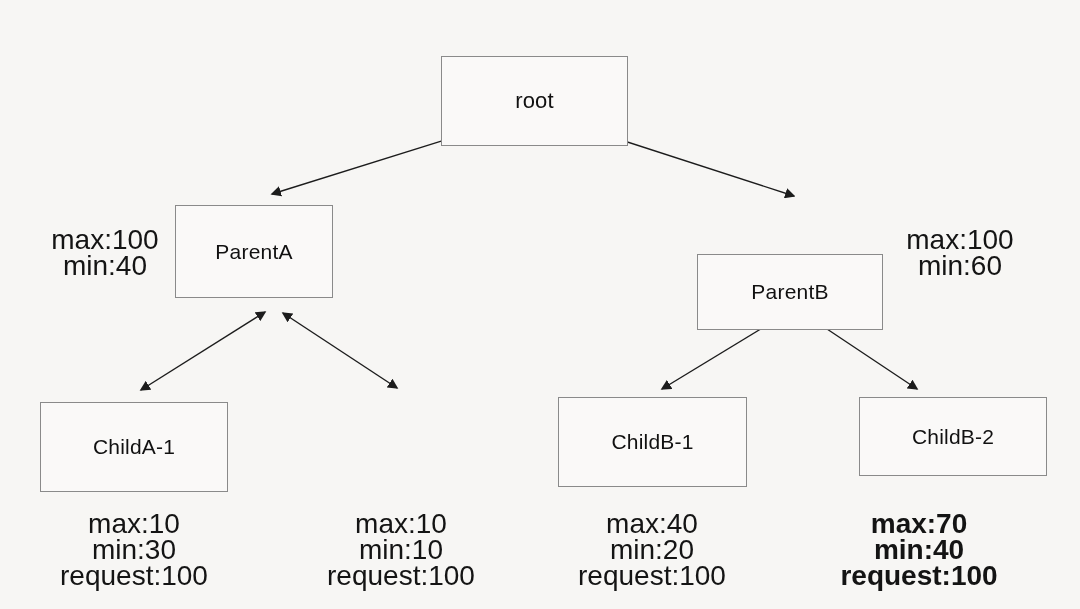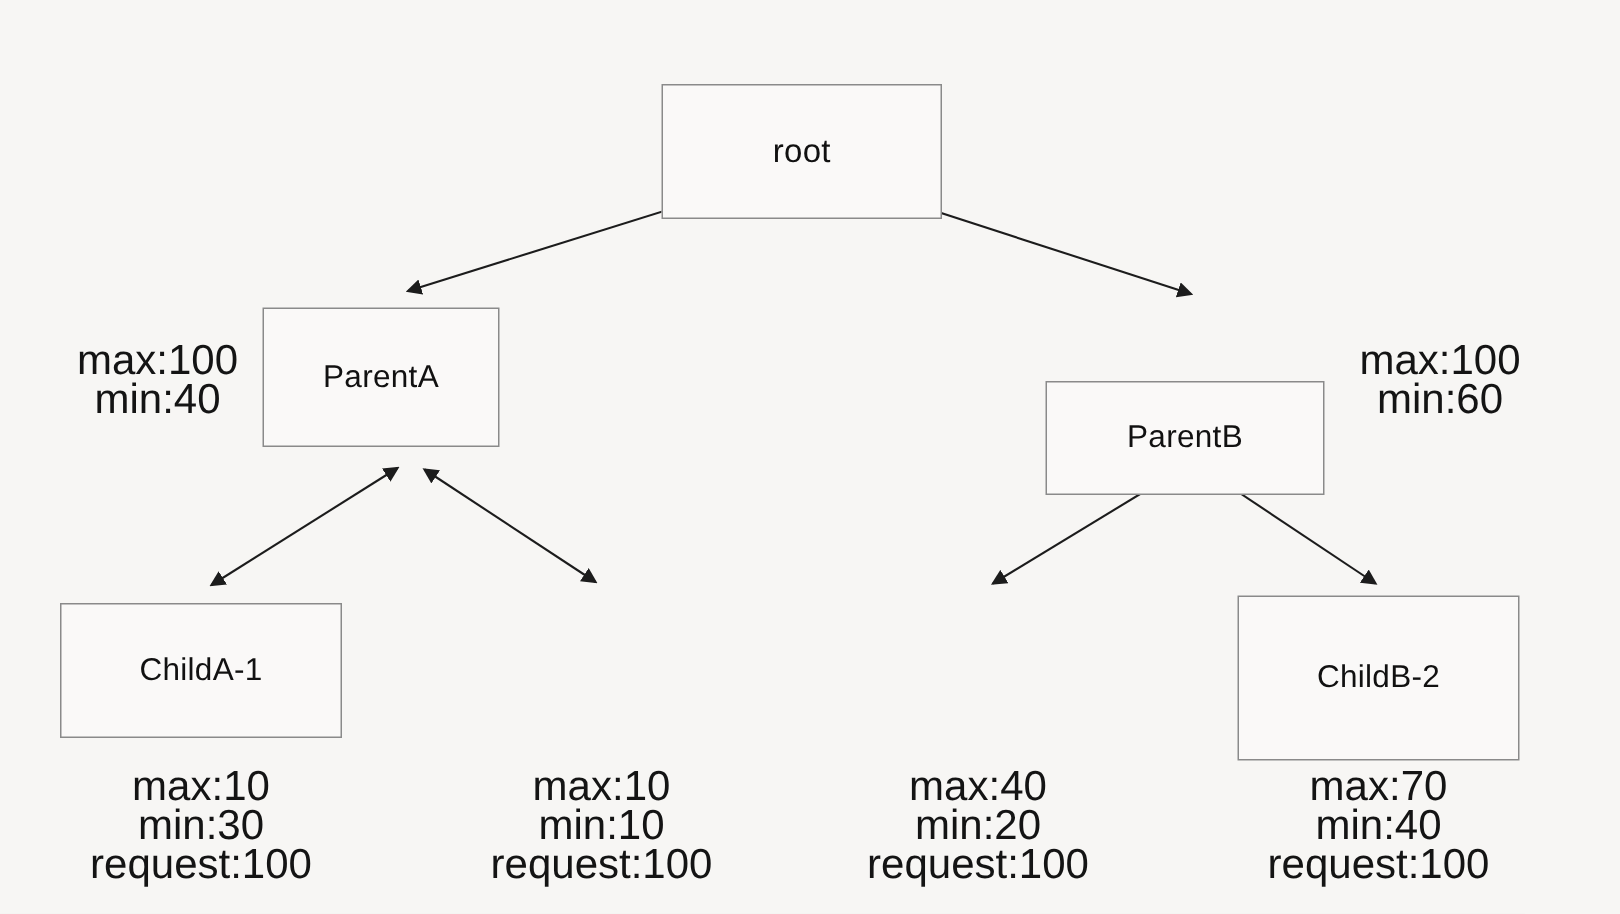--- a/index.html
+++ b/index.html
@@ -84,22 +84,25 @@
 
   <div class="node" style="left:697px; top:206px; width:186px; height:76px;margin-top:48px;">
     <span>ParentB</span>
   </div>
 
   <div class="node" style="left:40px; top:402px; width:188px; height:90px;">
     <span>ChildA-1</span>
   </div>
 
 
+  <div class="node" style="left:558px; top:397px; width:189px; height:90px;">
+    <span>ChildB-1</span>
+  </div>
 
-  <div class="node" style="left:825px; top:397px; width:188px; height:110px;">
+  <div class="node" style="left:859px; top:397px; width:188px; height:79px;">
     <span>ChildB-2</span>
   </div>
 
   <div class="annotation" style="left:35px; top:227px; width:140px;">max:100
 min:40</div>
 
   <div class="annotation" style="left:890px; top:227px; width:140px;">max:100
 min:60</div>
 
   <div class="annotation" style="left:54px; top:511px; width:160px;">max:10
@@ -107,17 +110,17 @@
 request:100</div>
 
   <div class="annotation" style="left:321px; top:511px; width:160px;">max:10
 min:10
 request:100</div>
 
   <div class="annotation" style="left:572px; top:511px; width:160px;">max:40
 min:20
 request:100</div>
 
-  <div class="annotation" style="left:839px; top:511px; width:160px;">max:70
+  <div class="annotation" style="left:839px; top:511px; width:160px;font-weight:bold;">max:70
 min:40
 request:100</div>
 
 </div>
 
 </body></html>

